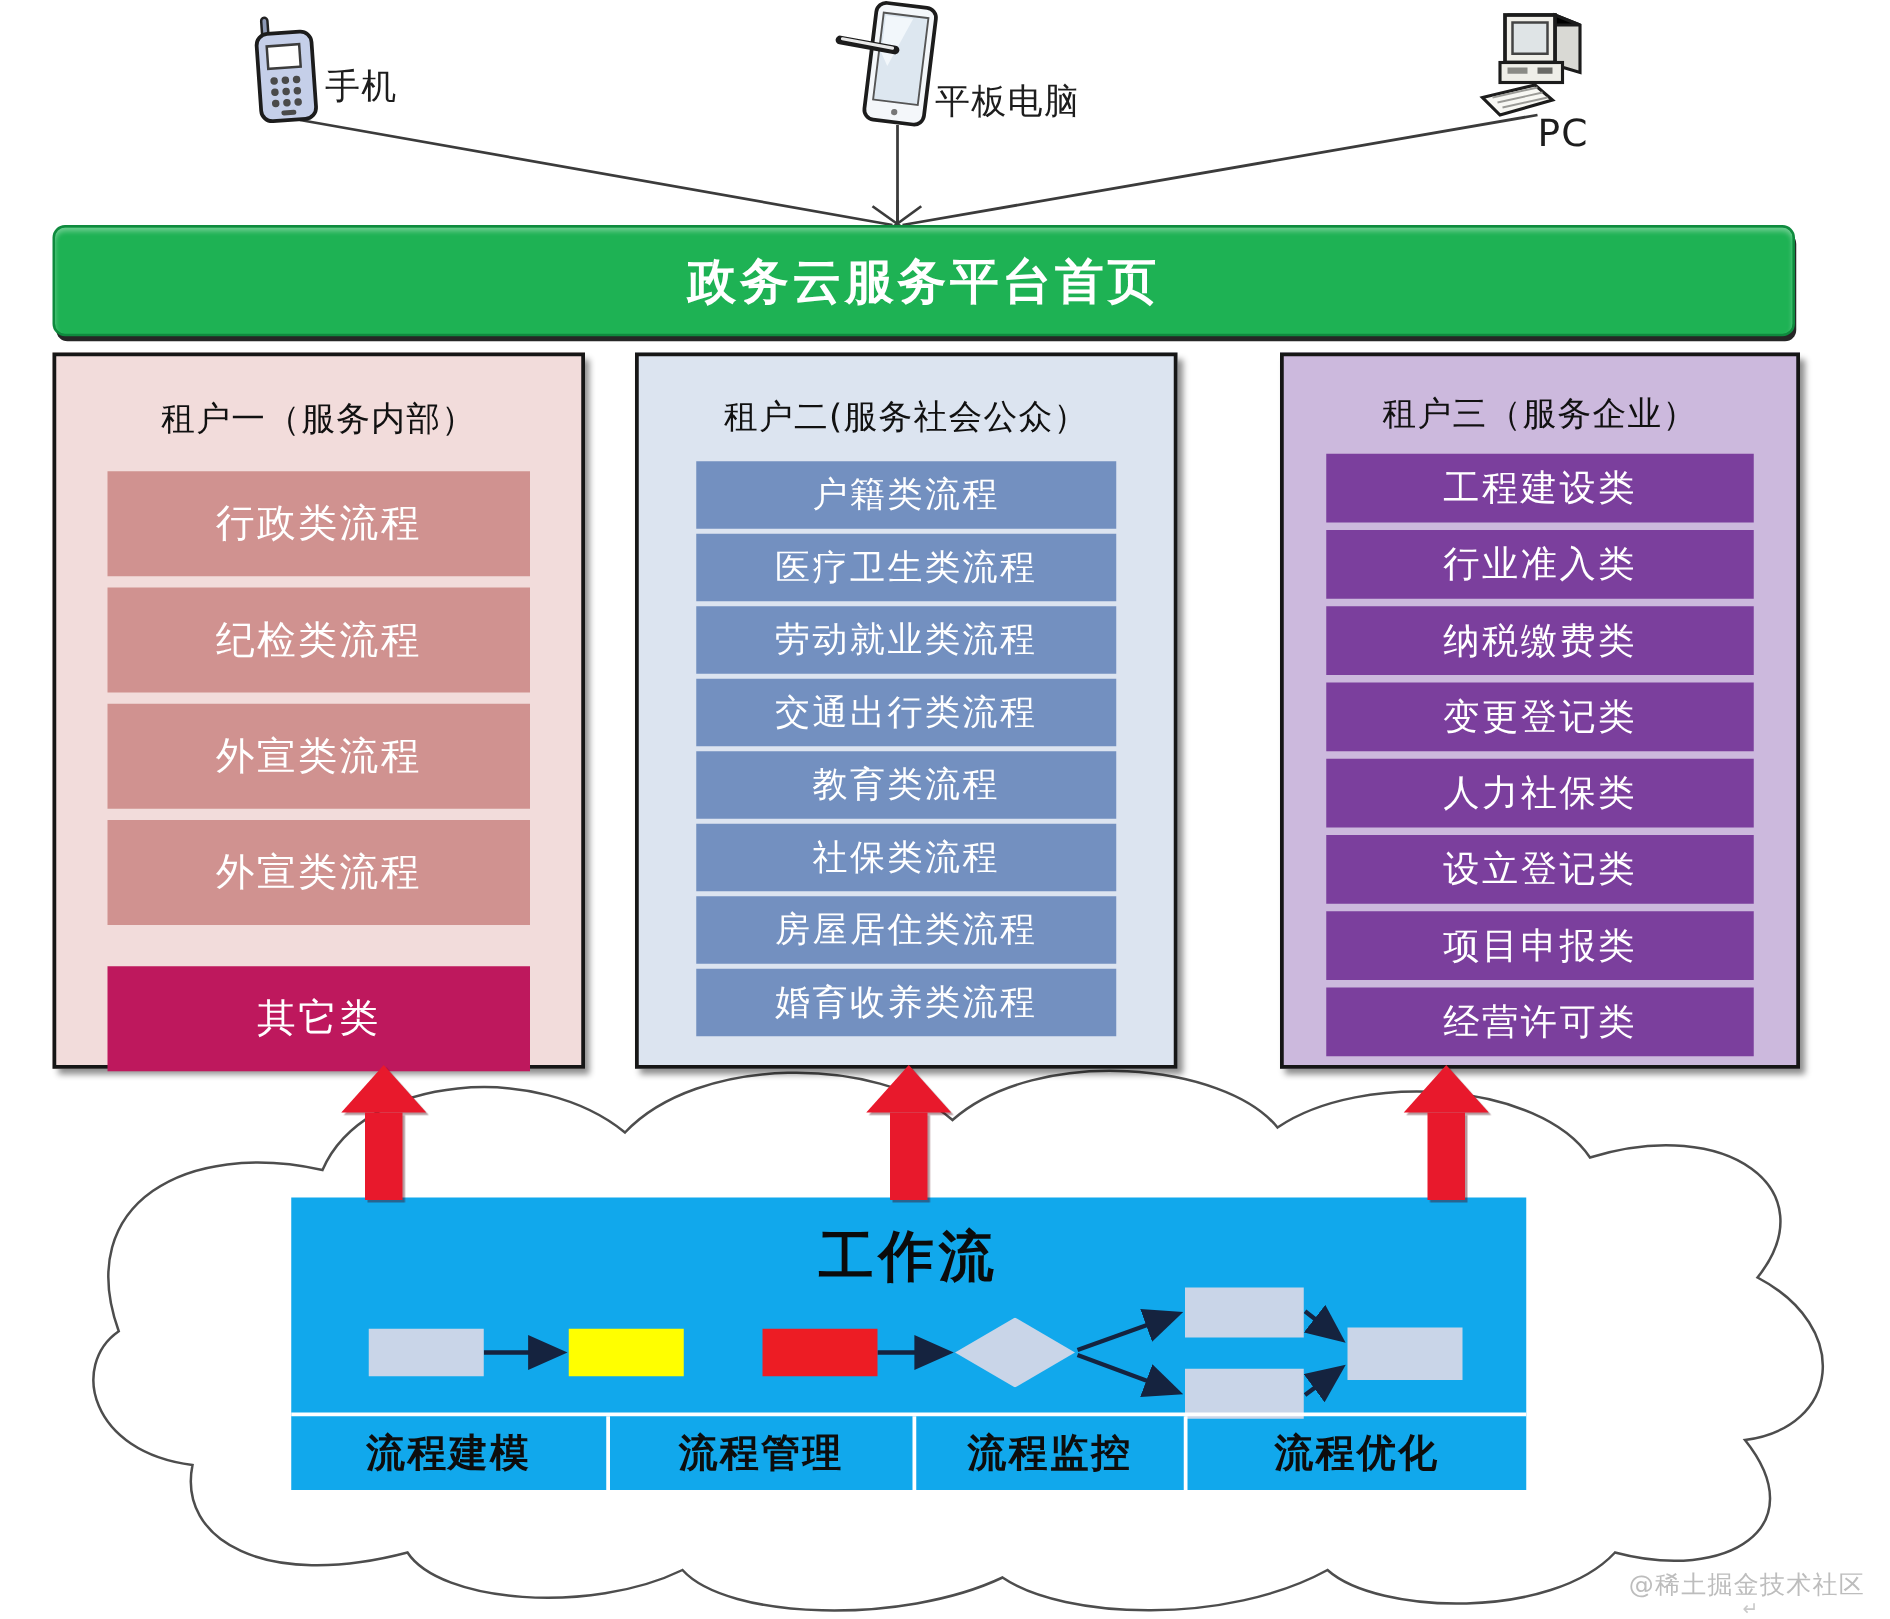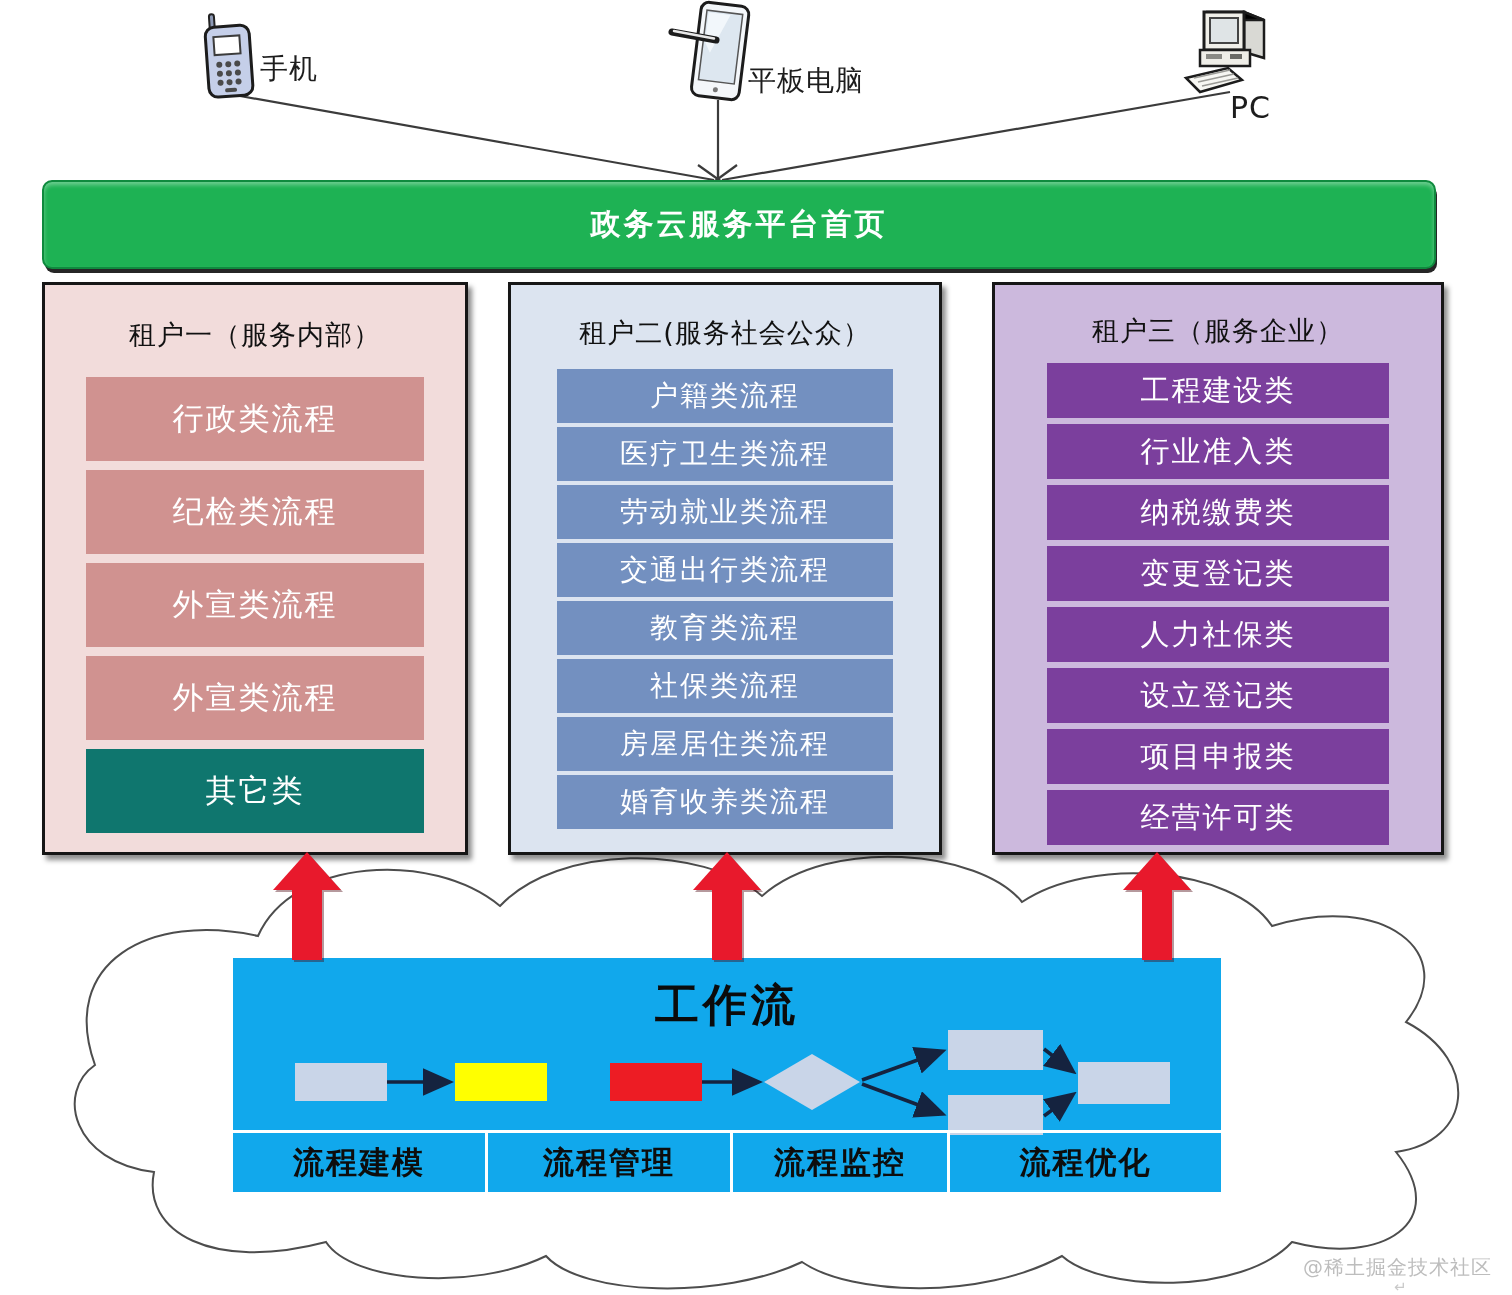--- a/index.html
+++ b/index.html
@@ -14,30 +14,30 @@
   #label-phone{left:260px;top:50px;}
   #label-tablet{left:748px;top:62px;}
   #label-pc{left:1230px;top:90px;font-size:30px;}
   
   #banner{
     position:absolute;left:42px;top:180px;width:1390px;height:85px;z-index:3;
     border-radius:10px;border:2px solid #0f8a3e;
     box-shadow:2px 5px 0 -1px #262626, inset 0 3px 4px rgba(255,255,255,.35);
     display:flex;align-items:center;justify-content:center;
   }
-  #banner .banner-title{color:#ffffff;font-size:30px;font-weight:bold;letter-spacing:3px;}
+  #banner .banner-title{color:#ffffff;font-size:39px;font-weight:bold;letter-spacing:3px;}
   
   .tenant{
     position:absolute;top:282px;height:573px;z-index:3;
     border:3px solid #161616;box-shadow:4px 5px 5px rgba(0,0,0,.45);
     box-sizing:border-box;
   }
   #tenant-0{left:42px;width:426px;}
   #tenant-1{left:508px;width:434px;}
-  #tenant-2{left:992px;width:452px;}
+  #tenant-2{left:1024px;width:416px;}
   .tenant-title{color:#111;text-align:center;font-weight:500;letter-spacing:1px;}
   #tenant-0 .tenant-title{font-size:27px;padding-top:32px;height:60px;}
   #tenant-1 .tenant-title{font-size:27px;padding-top:30px;height:54px;}
   #tenant-2 .tenant-title{font-size:27px;padding-top:28px;height:50px;}
   .tenant-items{display:flex;flex-direction:column;align-items:center;}
   .tenant-item{
     color:#fff;display:flex;align-items:center;justify-content:center;
     font-weight:500;letter-spacing:2px;box-sizing:border-box;
   }
   #tenant-0 .tenant-item{width:338px;height:84px;margin-bottom:9px;font-size:31px;}
@@ -167,21 +167,21 @@
          C 72 1162, 56 1092, 95 1065 Z"></path>
   </svg>
 
   <div class="tenant" id="tenant-0" style="background-color: rgb(242, 220, 219);">
     <div class="tenant-title">租户一（服务内部）</div>
     <div class="tenant-items">
         <div class="tenant-item" style="background-color: rgb(208, 146, 144);">行政类流程</div>
         <div class="tenant-item" style="background-color: rgb(208, 146, 144);">纪检类流程</div>
         <div class="tenant-item" style="background-color: rgb(208, 146, 144);">外宣类流程</div>
         <div class="tenant-item" style="background-color: rgb(208, 146, 144);">外宣类流程</div>
-        <div class="tenant-item" style="background-color: #0f766e;">其它类</div>
+        <div class="tenant-item" style="background-color: #be185d; margin-top: 24px;">其它类</div>
       </div>
   </div>
   <div class="tenant" id="tenant-1" style="background-color: rgb(220, 228, 240);">
     <div class="tenant-title">租户二(服务社会公众）</div>
     <div class="tenant-items">
         <div class="tenant-item" style="background-color: rgb(115, 144, 192);">户籍类流程</div>
         <div class="tenant-item" style="background-color: rgb(115, 144, 192);">医疗卫生类流程</div>
         <div class="tenant-item" style="background-color: rgb(115, 144, 192);">劳动就业类流程</div>
         <div class="tenant-item" style="background-color: rgb(115, 144, 192);">交通出行类流程</div>
         <div class="tenant-item" style="background-color: rgb(115, 144, 192);">教育类流程</div>

